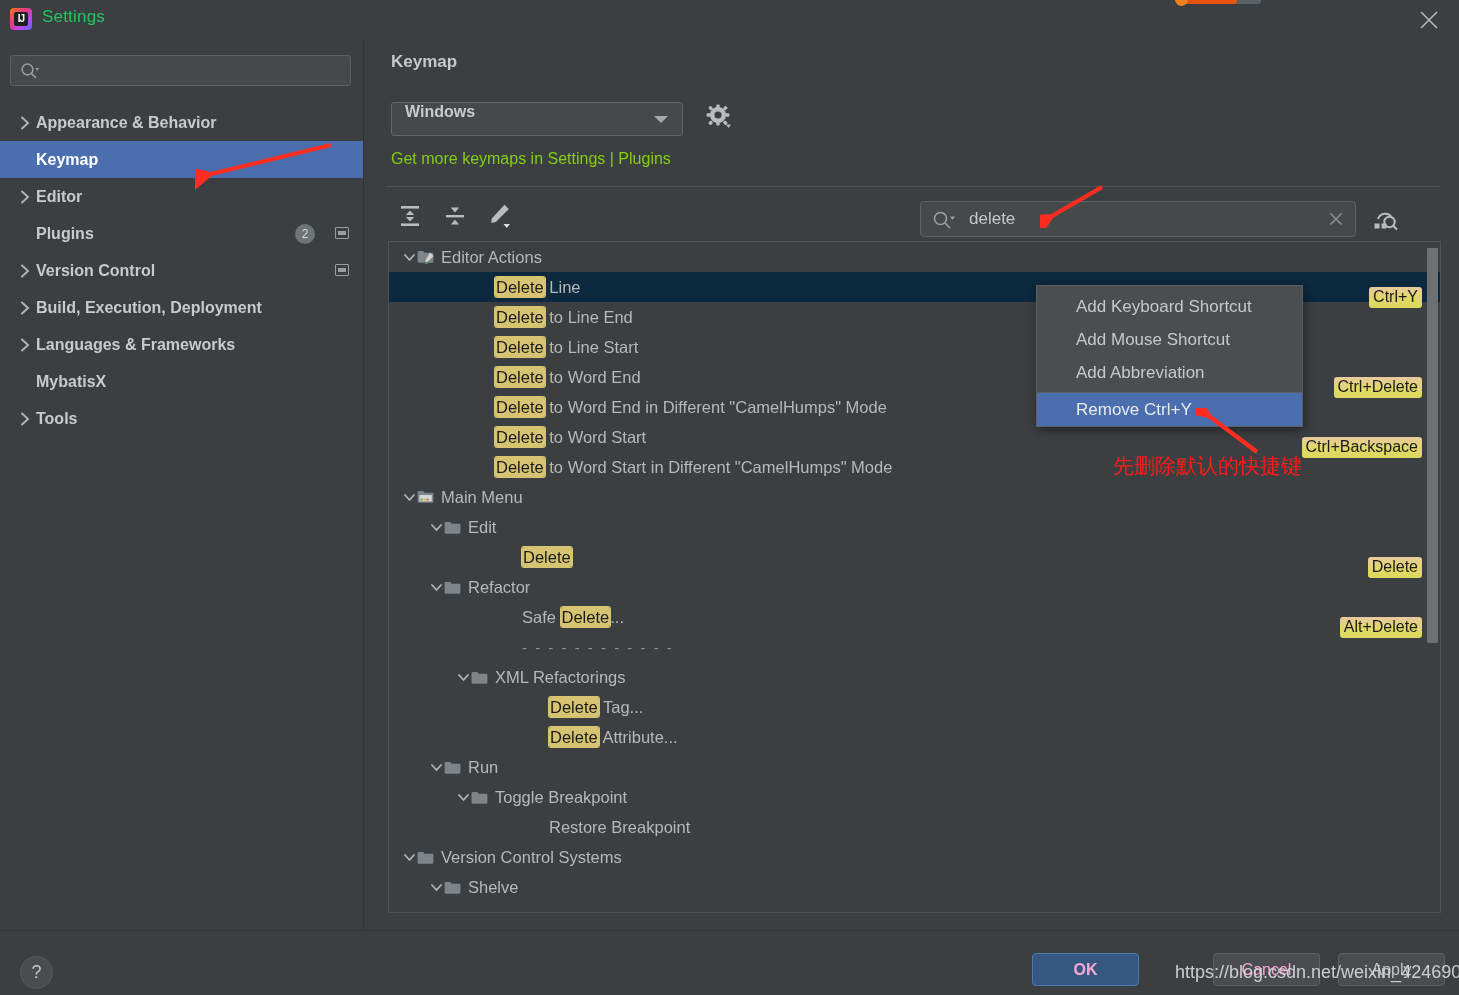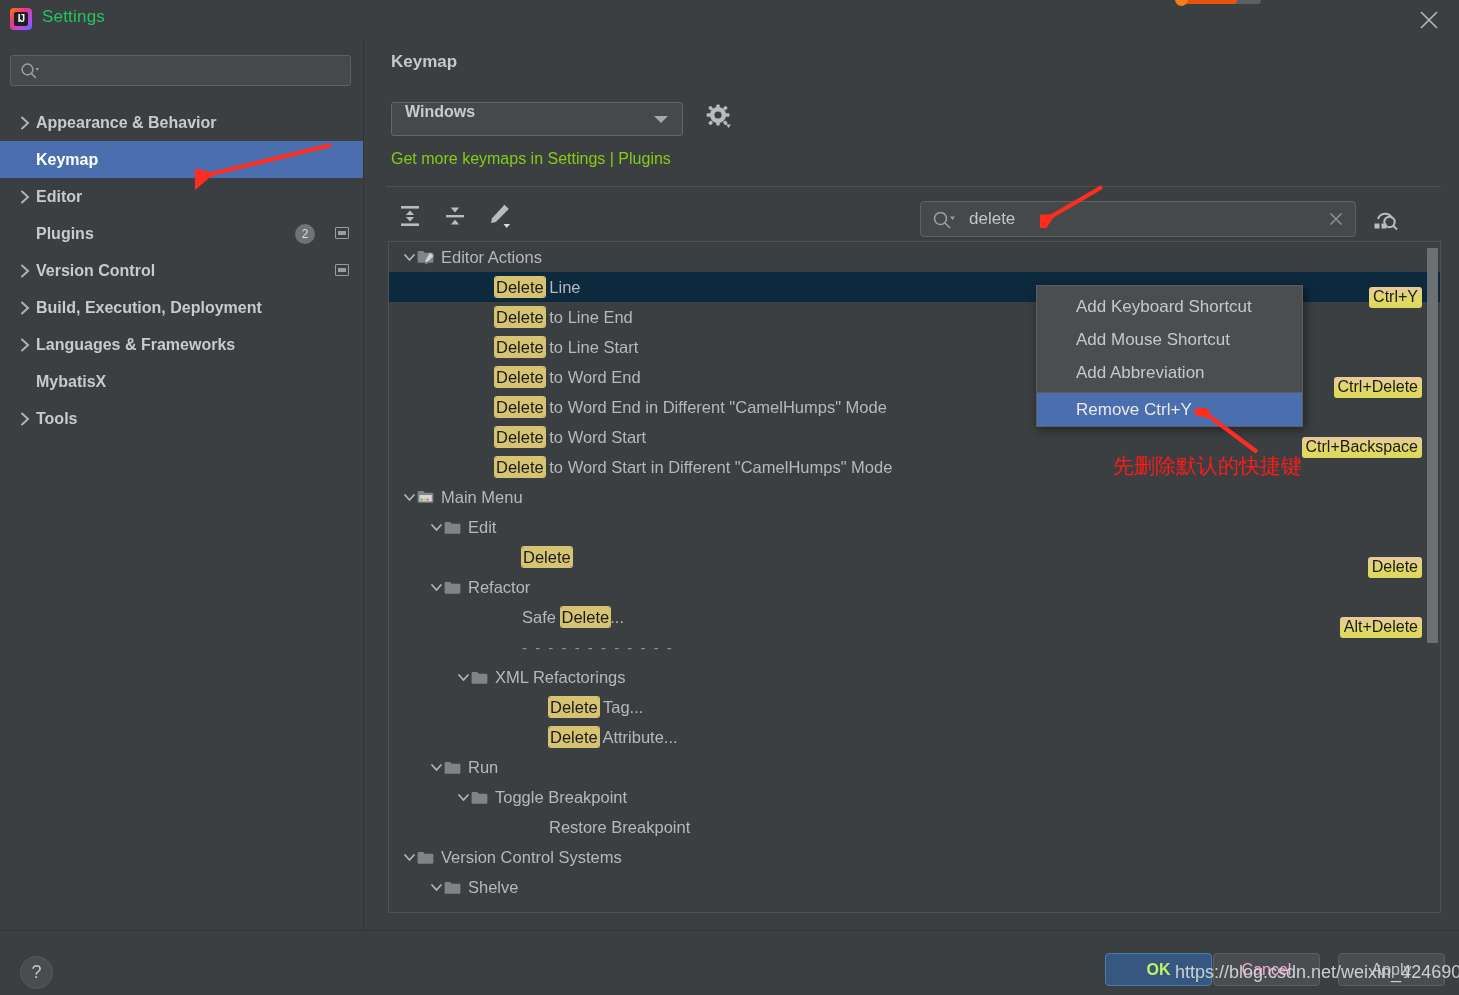--- a/index.html
+++ b/index.html
@@ -322,23 +322,23 @@
   }
   .btn {
     position: absolute; top: 22px;
     height: 33px;
     border-radius: 4px;
     display: flex; align-items: center; justify-content: center;
     font-size: 16px;
     cursor: pointer;
   }
   .btn-ok {
-    left: 1105px; width: 107px;
+    left: 1032px; width: 107px;
     background: #365880; border: 1px solid #4a7aae;
-    color: #bef264; font-weight: bold;
+    color: #f9a8d4; font-weight: bold;
   }
   .btn-cancel {
     left: 1213px; width: 107px;
     background: #4a4d4f; border: 1px solid #5d6062;
     color: #f9a8d4;
   }
   .btn-apply {
     left: 1338px; width: 107px;
     background: #4a4d4f; border: 1px solid #5d6062;
     color: #c0c2c3;

